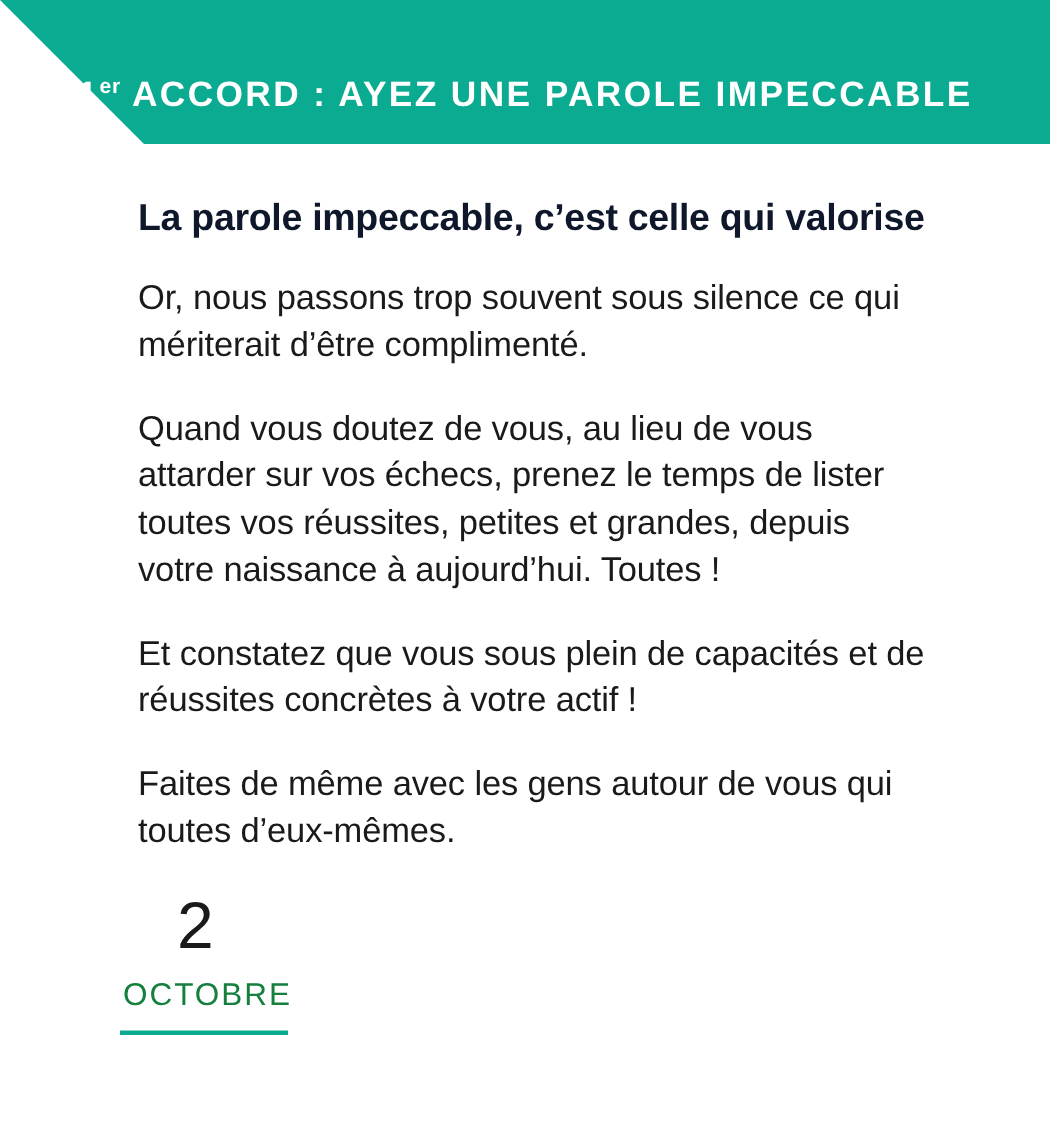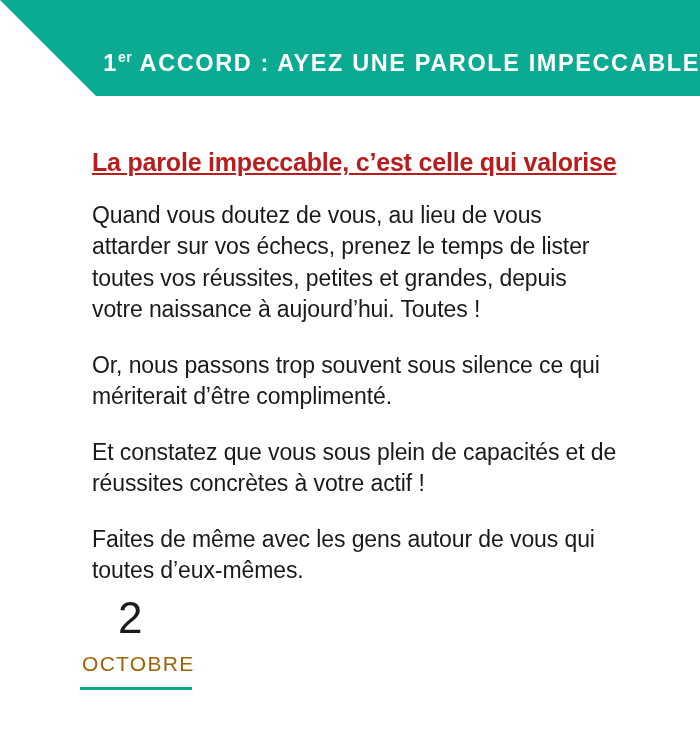--- a/index.html
+++ b/index.html
@@ -37,21 +37,21 @@
     height: 96px;
     background: #0bab92;
     -webkit-clip-path: polygon(0 0, 700px 0, 700px 96px, 96px 96px);
     clip-path: polygon(0 0, 700px 0, 700px 96px, 96px 96px);
   }
   .banner-title {
     position: absolute;
     left: 0;
     right: 0;
     top: 50px;
-    text-align: right;
+    text-align: center;
     color: #ffffff;
     font-size: 23.5px;
     font-weight: bold;
     letter-spacing: 1.6px;
     line-height: 1;
     white-space: nowrap;
   }
   .banner-title .ord {
     font-size: 14px;
     vertical-align: super;
@@ -63,23 +63,22 @@
     position: absolute;
     left: 92px;
     top: 130px;
     width: 530px;
   }
   .lede {
     font-size: 25px;
     font-weight: bold;
     line-height: 1.22;
     letter-spacing: -0.2px;
-    margin: 17px 0 22px 0;
-    color: #b91c1c;
-    text-decoration: underline;
+    margin: 0 0 22px 0;
+    color: #0f172a;
   }
   .para {
     font-size: 23px;
     line-height: 1.37;
     letter-spacing: -0.1px;
     margin: 0 0 24px 0;
     color: #1a1a1a;
   }
   .para:last-child {
     margin-bottom: 0;
@@ -97,21 +96,21 @@
     font-size: 44px;
     font-weight: normal;
     line-height: 1;
     color: #1a1a1a;
     margin-left: 38px;
     letter-spacing: 0px;
   }
   .date-month {
     font-size: 21px;
     letter-spacing: 1.3px;
-    color: #a16207;
+    color: #15803d;
     margin-top: 12px;
     margin-left: 2px;
   }
   .date-rule {
     margin-top: 11px;
     width: 112px;
     height: 3px;
     background: #0bab92;
   }
 </style>
@@ -120,22 +119,22 @@
 
 <div class="page">
 
   <div class="banner">
     <div class="banner-shape"></div>
     <div class="banner-title"><span>1</span><span class="ord">er</span><span> ACCORD : AYEZ UNE PAROLE IMPECCABLE</span></div>
   </div>
 
   <div class="content">
     <p class="lede">La parole impeccable, c’est celle qui valorise</p>
+    <p class="para">Or, nous passons trop souvent sous silence ce qui mériterait d’être complimenté.</p>
     <p class="para">Quand vous doutez de vous, au lieu de vous attarder sur vos échecs, prenez le temps de lister toutes vos réussites, petites et grandes, depuis votre naissance à aujourd’hui. Toutes !</p>
-    <p class="para">Or, nous passons trop souvent sous silence ce qui mériterait d’être complimenté.</p>
     <p class="para">Et constatez que vous sous plein de capacités et de réussites concrètes à votre actif !</p>
     <p class="para">Faites de même avec les gens autour de vous qui toutes d’eux-mêmes.</p>
   </div>
 
   <div class="date-block">
     <div class="date-day">2</div>
     <div class="date-month">OCTOBRE</div>
     <div class="date-rule"></div>
   </div>
 

